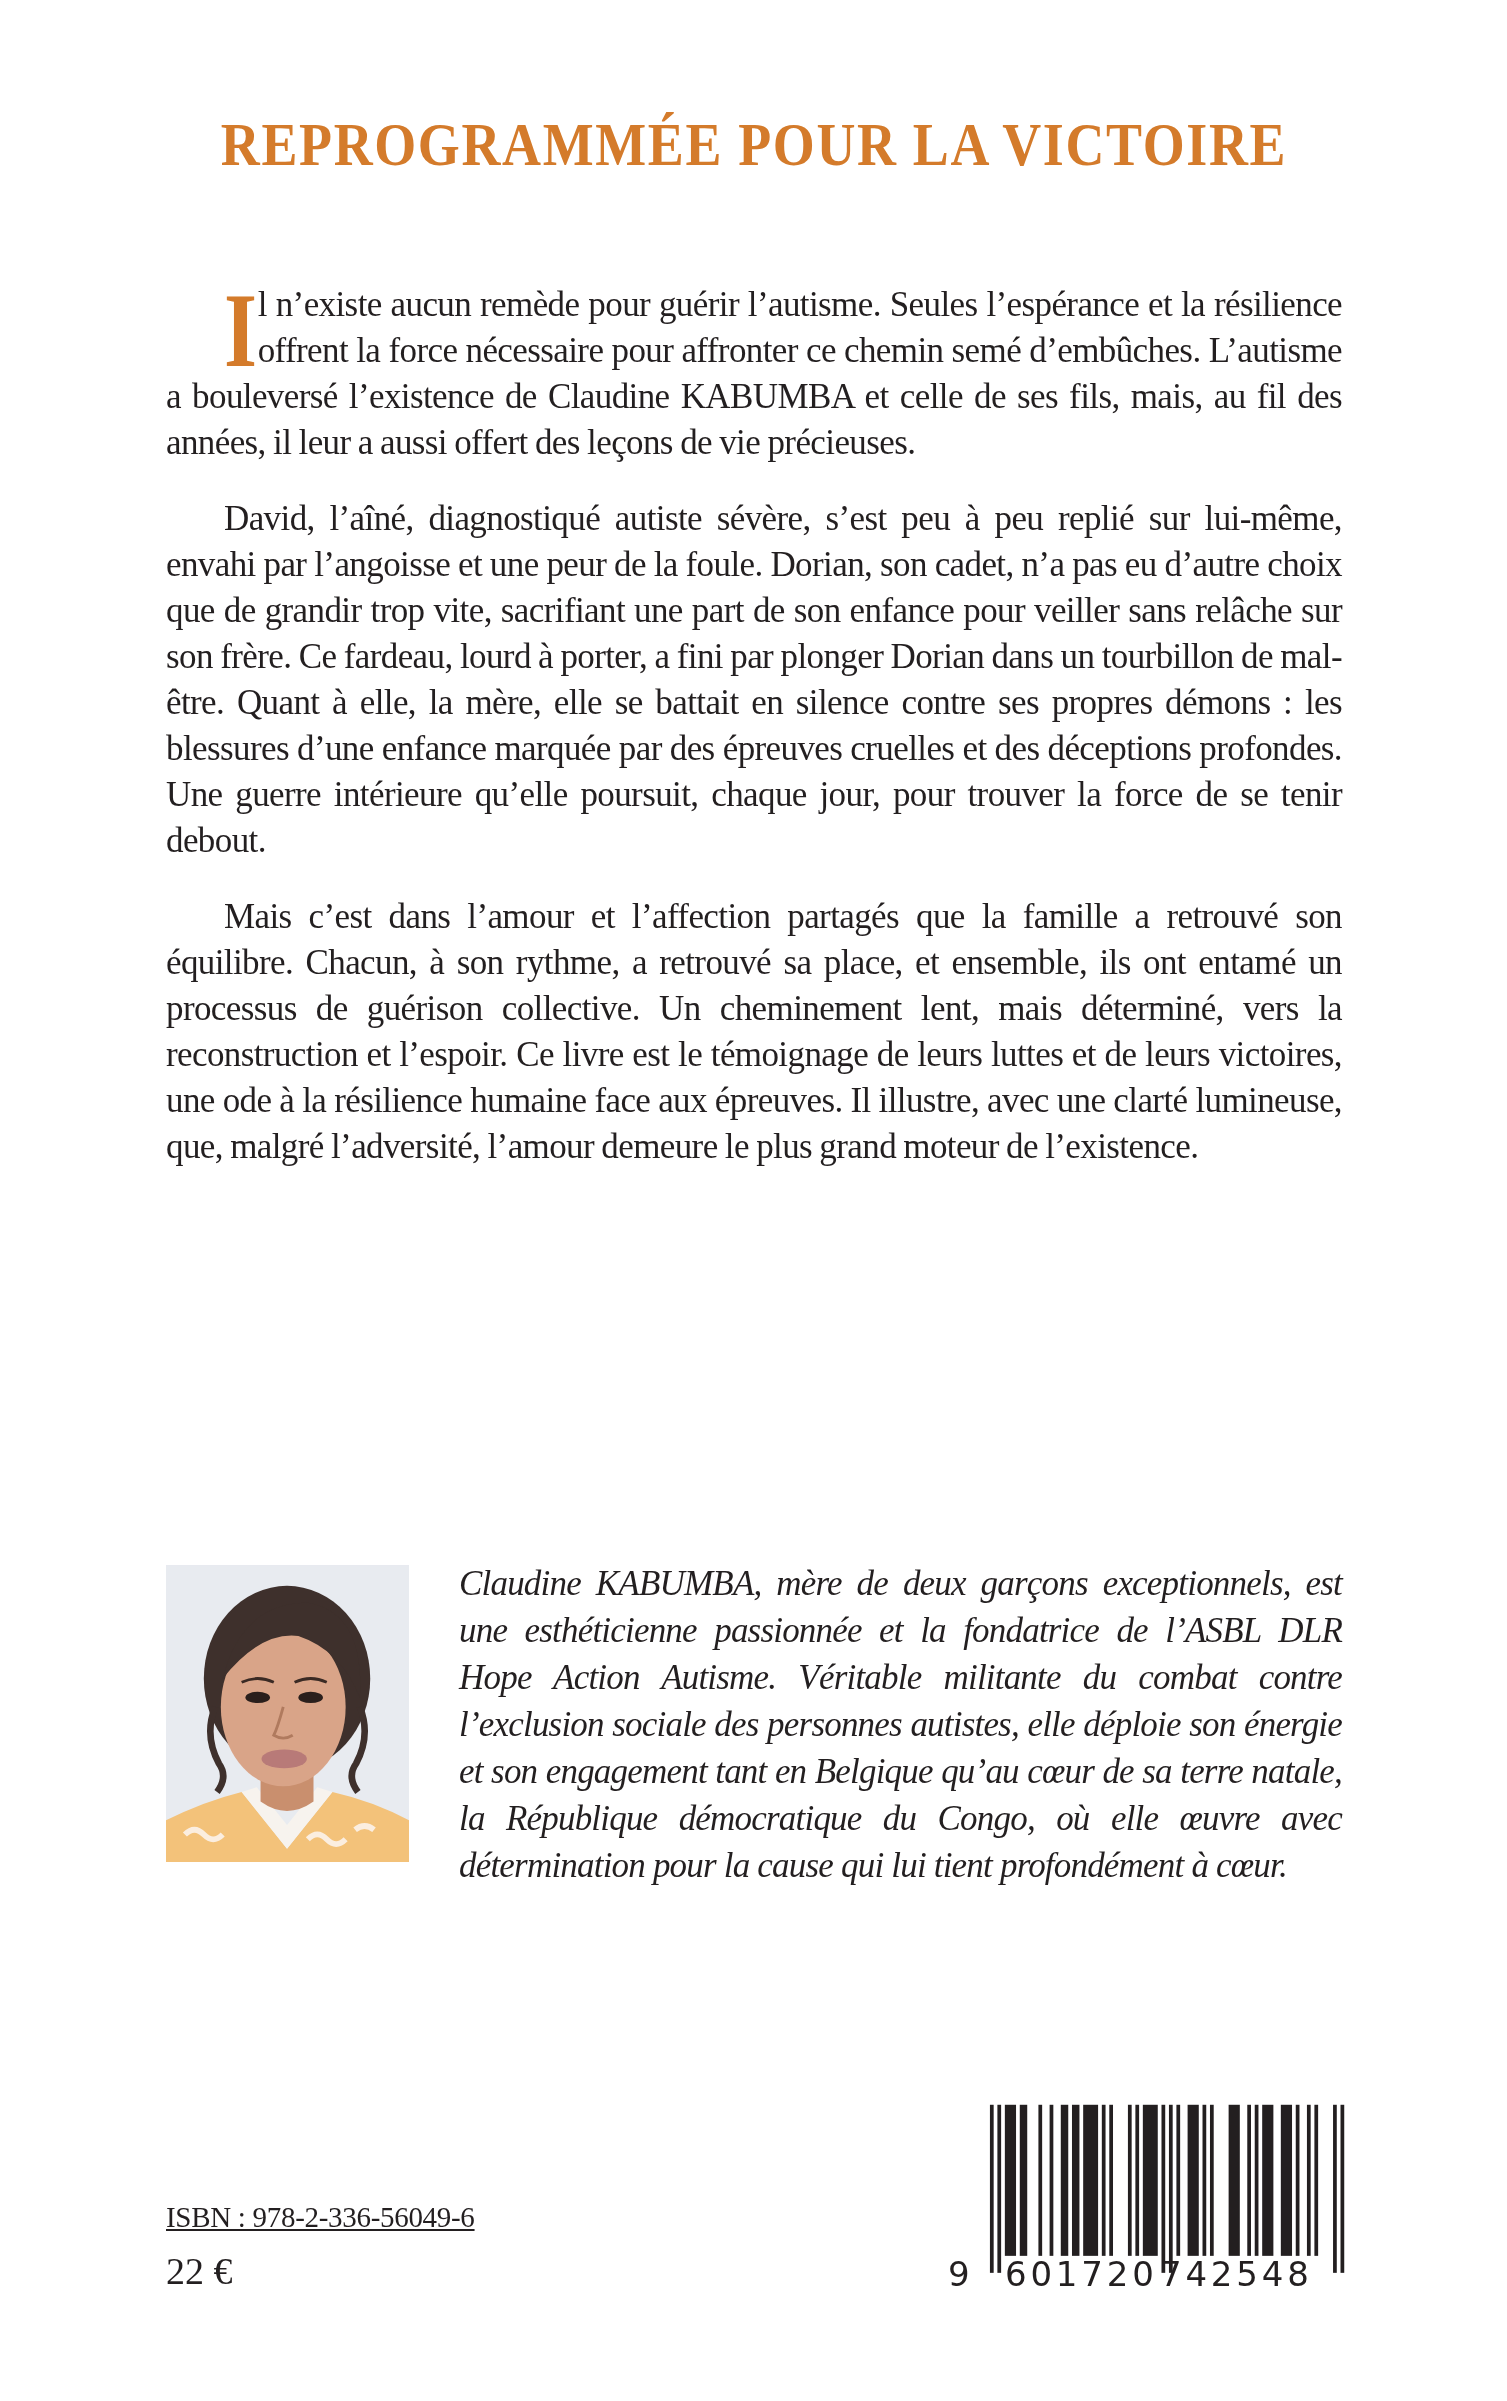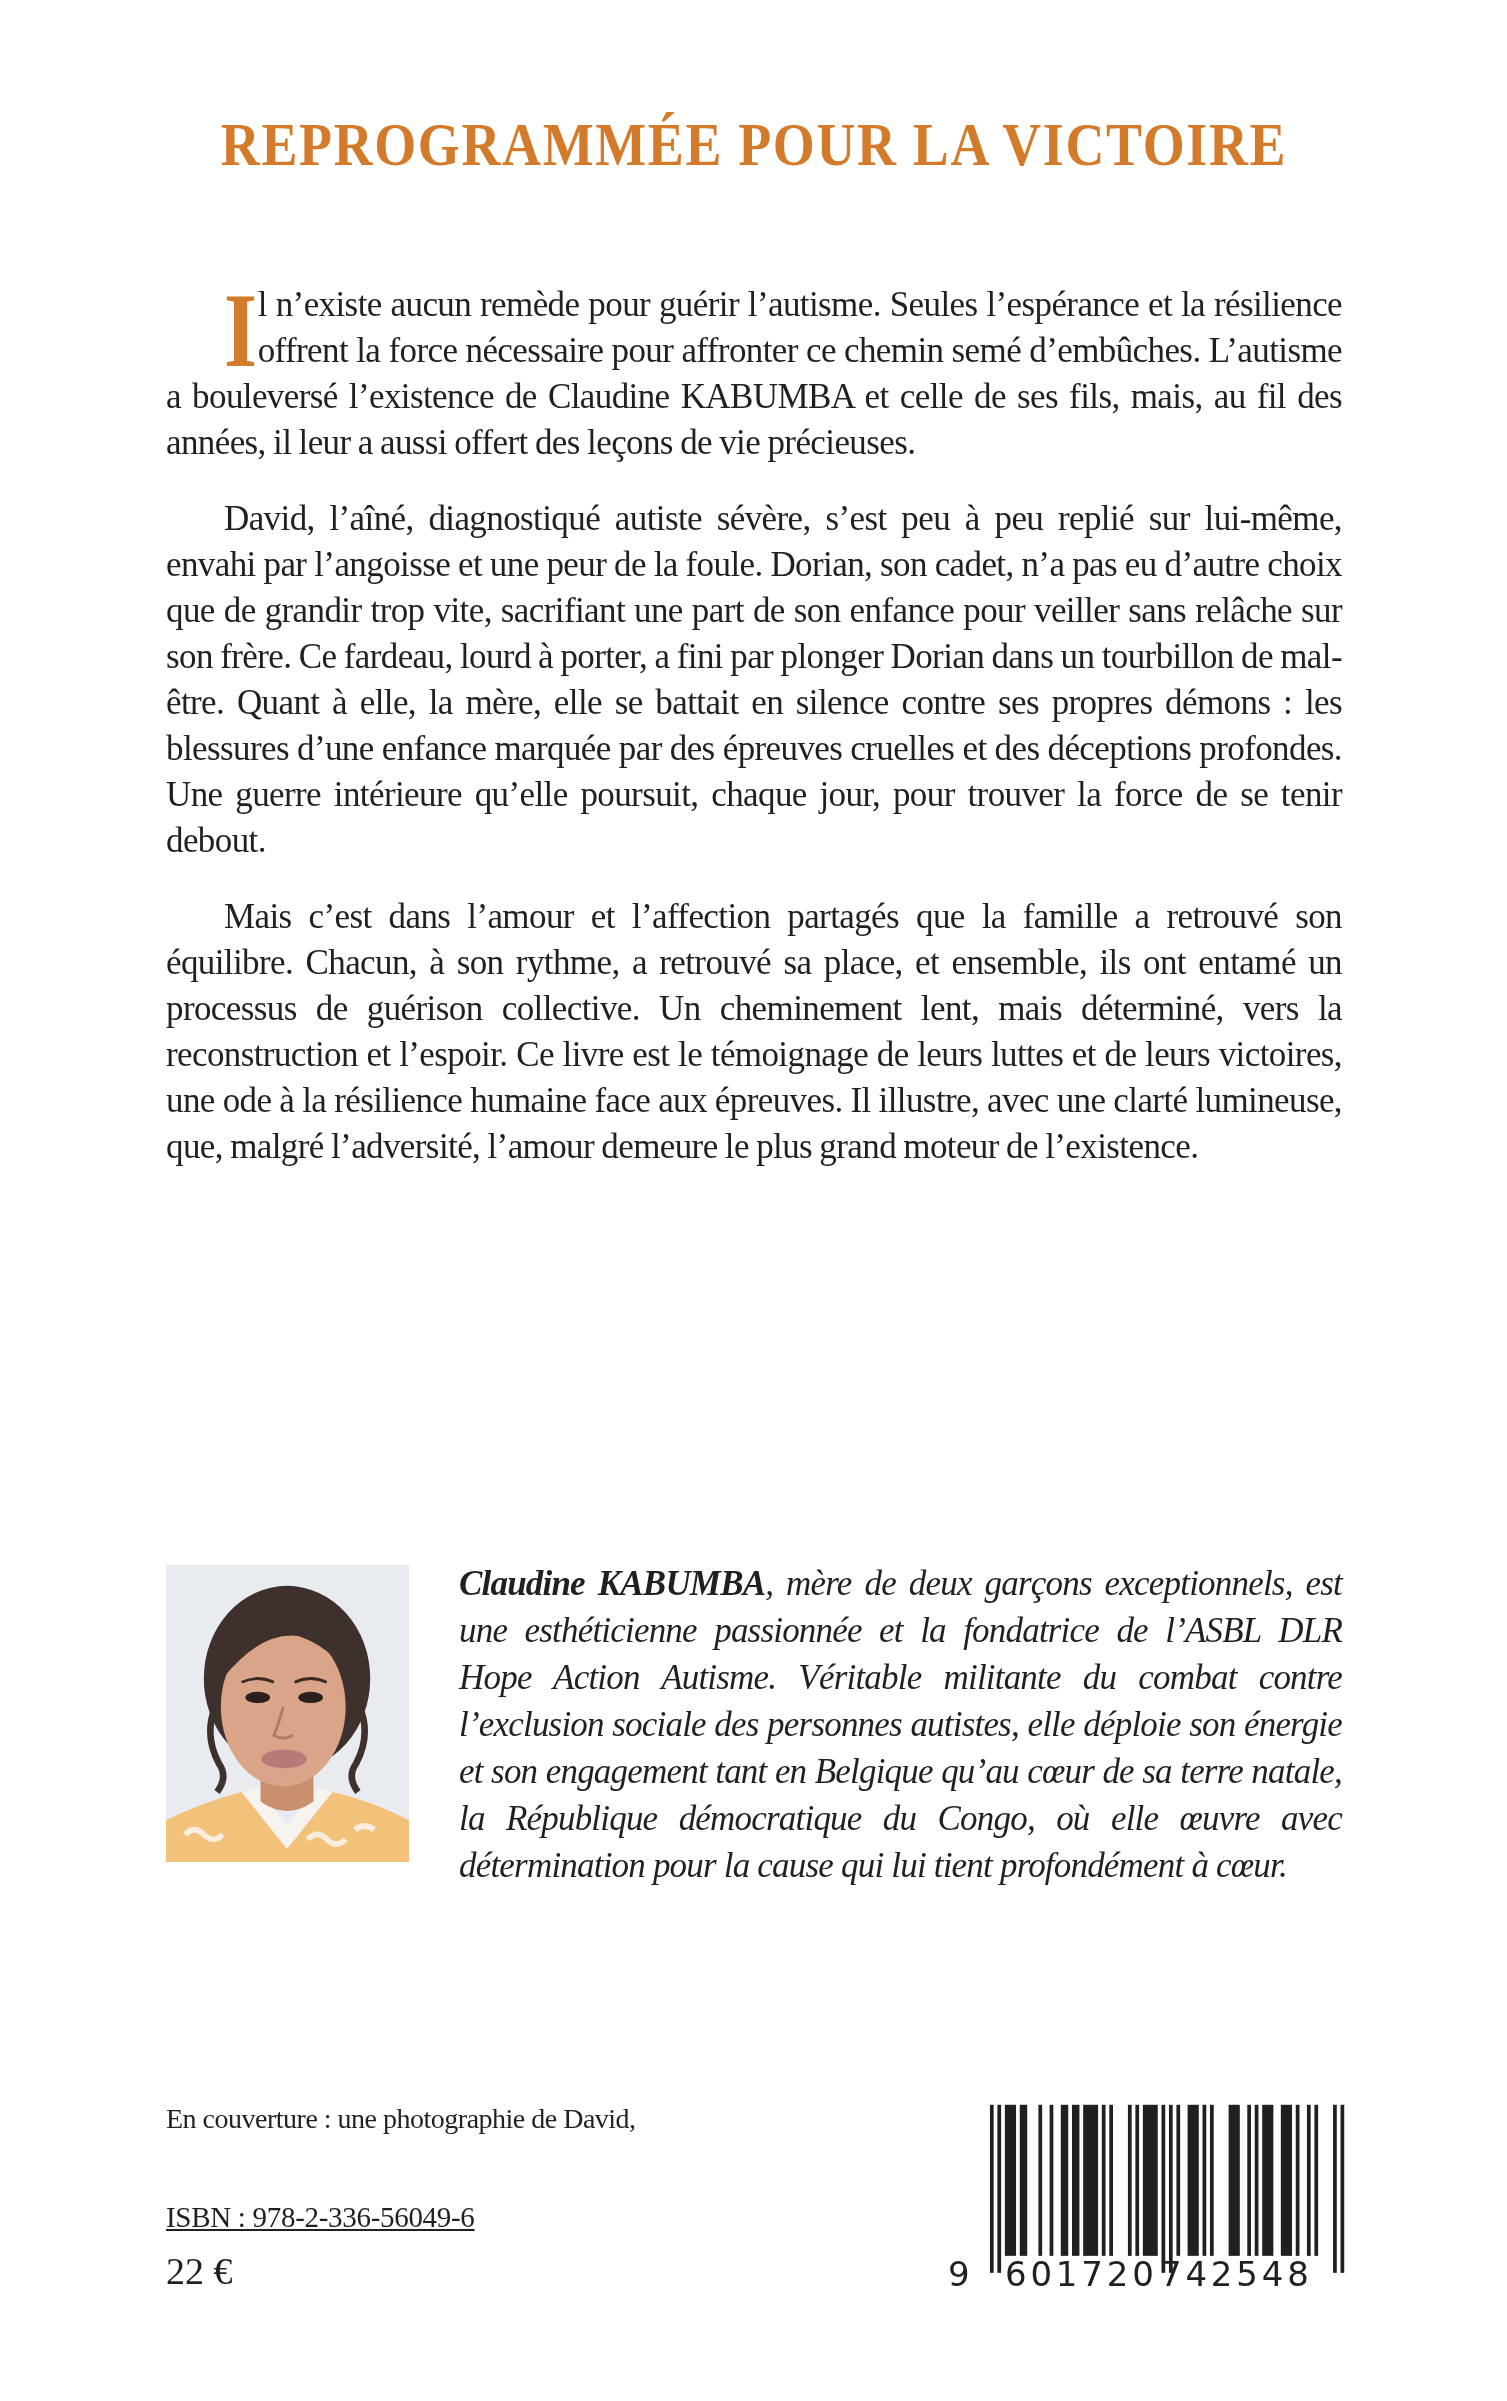--- a/index.html
+++ b/index.html
@@ -5,21 +5,21 @@
   html, body { margin: 0; padding: 0; background: #ffffff; }
   body { width: 1508px; height: 2402px; position: relative; overflow: hidden; font-family: "Liberation Serif", "DejaVu Serif", serif; color: #231f20; }
   .title { position: absolute; left: 0; top: 106px; width: 1508px; text-align: center; font-family: "Liberation Serif", serif; font-weight: bold; font-size: 62px; letter-spacing: 1.9px; color: #d47b2b; line-height: 76px; transform: scaleX(0.87); transform-origin: center; margin: 0; white-space: nowrap; }
   .body-text { position: absolute; left: 166px; top: 282px; width: 1176px; font-size: 35px; line-height: 46px; text-align: justify; letter-spacing: -0.6px; word-spacing: -0.9px; }
   .body-text p { margin: 0 0 30px 0; text-indent: 58px; }
   .body-text p.first { text-indent: 0; }
   .dropcap { float: left; font-size: 106px; line-height: 76px; height: 76px; color: #d47b2b; font-weight: bold; margin: 11.4px 5.7px 0 58px; font-family: "Liberation Serif", serif; transform: scaleX(0.8); transform-origin: left; width: 28px; }
   .author { position: absolute; left: 166px; top: 1560px; width: 1176px; font-size: 35px; line-height: 47px; font-style: italic; text-align: justify; letter-spacing: -0.8px; }
   .author p { margin: 0; }
   .photo { float: left; width: 243px; height: 297px; margin: 4.7px 50px 7.6px 0; position: relative; overflow: hidden; background: linear-gradient(180deg, #e9ecf1 0%, #eef0f3 60%, #f2f2f2 100%); }
-  .author-name { font-weight: bold; }
+  .author-name { font-weight: normal; }
   .credit { position: absolute; left: 166px; top: 2103px; width: 662px; font-size: 28px; line-height: 31px; letter-spacing: -0.5px; }
   .isbn { position: absolute; left: 166px; top: 2200px; font-size: 29px; line-height: 34px; letter-spacing: -0.3px; text-decoration: underline; }
   .price { position: absolute; left: 166px; top: 2249px; font-size: 38px; line-height: 44px; }
   .barcode { position: absolute; left: 946px; top: 2101px; width: 407px; height: 203px; }
   .barcode-digits { position: absolute; font-family: "DejaVu Sans", sans-serif; font-size: 34px; color: #231f20; line-height: 38px; top: 2255px; }
 </style>
 </head>
 <body>
 
 <h1 class="title">REPROGRAMMÉE POUR LA VICTOIRE</h1>
@@ -56,21 +56,20 @@
 
       <path d="M124 150 q-6 22 -10 30 q10 6 20 0" stroke="#b07a5e" stroke-width="3" fill="none"></path>
 
       <ellipse cx="125" cy="205" rx="24" ry="10" fill="#b87a78"></ellipse>
     </svg>
   </div>
   <p><span class="author-name">Claudine KABUMBA</span><span>, mère de deux garçons exceptionnels, est une esthéticienne passionnée et la fondatrice de l’ASBL DLR Hope Action Autisme. Véritable militante du combat contre l’exclusion sociale des personnes autistes, elle déploie son énergie et son engagement tant en Belgique qu’au cœur de sa terre natale, la République démocratique du Congo, où elle œuvre avec détermination pour la cause qui lui tient profondément à cœur.</span></p>
 </div>
 
 <div class="credit">
-  <div>En couverture : une photographie de David,</div>
 </div>
 
 <div class="isbn">ISBN : 978-2-336-56049-6</div>
 <div class="price">22 €</div>
 
 <svg class="barcode" viewBox="0 0 430 215" width="407" height="203" id="barcode-svg">
     <rect x="46" y="4" width="3.95" height="178" fill="#231f20"></rect>
     <rect x="53.9" y="4" width="3.95" height="178" fill="#231f20"></rect>
     <rect x="61.8" y="4" width="11.850000000000001" height="160" fill="#231f20"></rect>
     <rect x="77.6" y="4" width="7.9" height="160" fill="#231f20"></rect>

